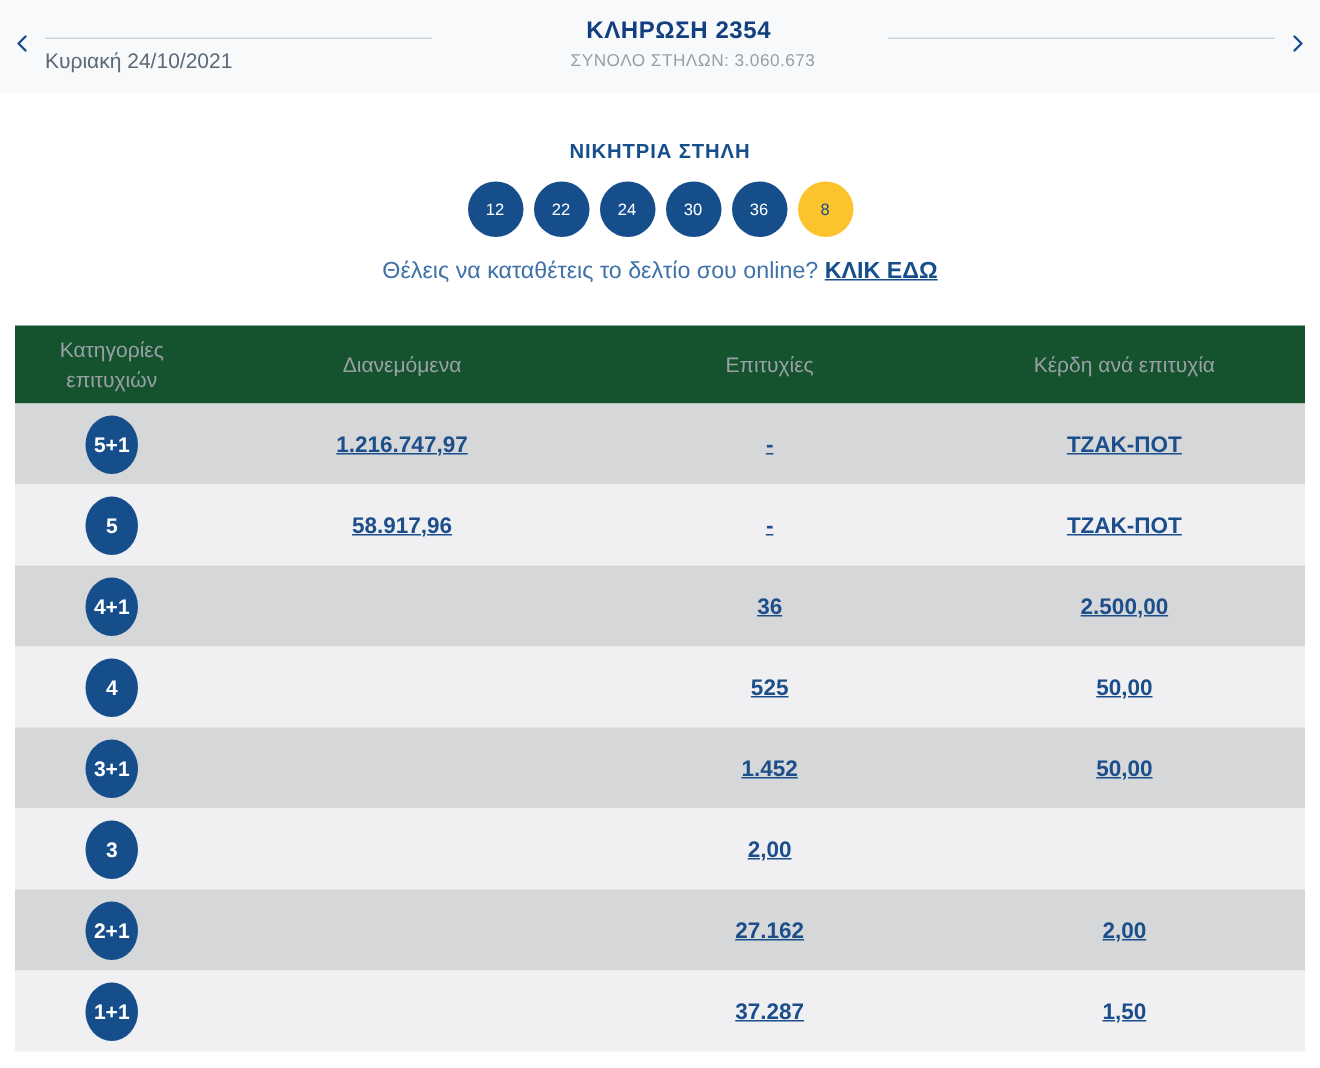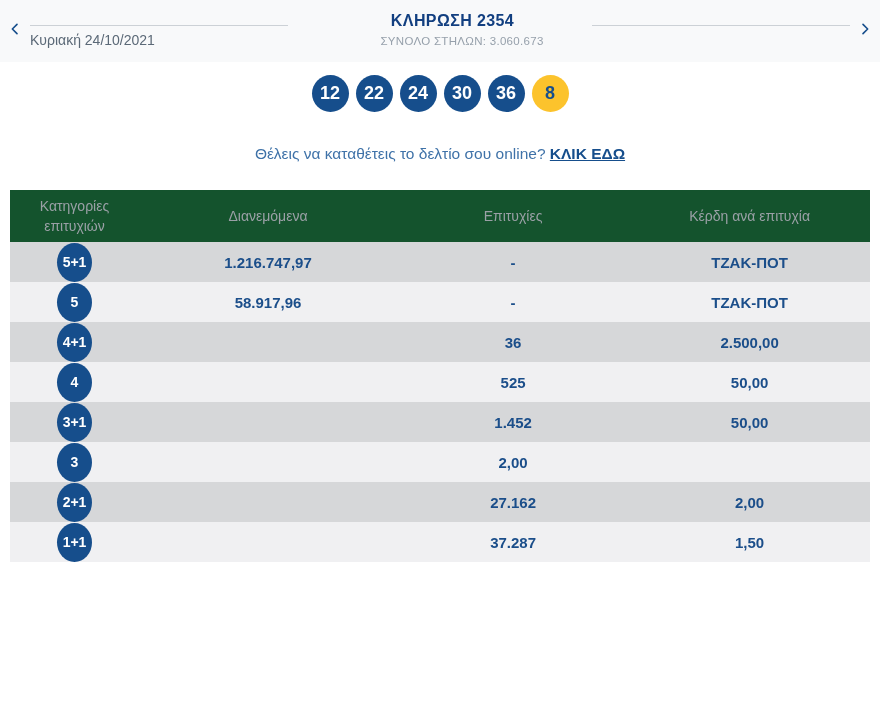--- a/index.html
+++ b/index.html
@@ -21,34 +21,34 @@
   .draw-center { position:absolute; left:0; right:0; top:12px; text-align:center; }
   .draw-title { font-size:16px; font-weight:bold; color:#123f80; letter-spacing:0.4px;padding-left:25px; }
   .draw-subtitle { margin-top:5px; font-size:11.5px; color:#96a0ab; letter-spacing:0.3px;padding-left:44px; }
 
   
   .winning { text-align:center; }
   .winning-title { margin-top:31px; font-size:13.5px; font-weight:bold;
     color:#164e8c; letter-spacing:0.6px; }
   .balls { margin-top:13px; display:flex; justify-content:center; gap:7px; }
   .ball { width:37px; height:37px; border-radius:50%; background:#164e8c;
-    color:#ffffff; font-size:18px; font-weight:bold;
+    color:#ffffff; font-size:11px; font-weight:normal;
     display:flex; align-items:center; justify-content:center; }
   .ball.bonus { background:#fcc32c; color:#164e8c; }
 
   
-  .cta { margin-top:33px; text-align:center; font-size:15.5px; color:#3f72a8; }
+  .cta { margin-top:14px; text-align:center; font-size:15.5px; color:#3f72a8; }
   .cta a { color:#164e8c; font-weight:bold; text-decoration:underline; cursor:pointer; }
 
   
   .table { margin:27px 10px 0 10px; width:860px; }
   .t-row { display:grid; grid-template-columns:15% 30% 27% 28%; align-items:center; }
   .t-head { height:52px; background:#14532d; color:#9aa0a6; font-size:14px; }
   .t-head .t-cell { text-align:center; line-height:1.45; padding:0 18px; }
-  .t-data { height:40px; font-weight:bold; color:#1b4e8a; font-size:15px; }
+  .t-data { height:54px; font-weight:bold; color:#1b4e8a; font-size:15px;text-decoration:underline; }
   .t-data:nth-child(odd) { background:#f0f0f2; }
   .t-data:nth-child(even) { background:#d6d7d9; }
   .t-cell { text-align:center; }
   .badge { display:inline-flex; width:35px; height:39px; border-radius:50%;
     background:#164e8c; color:#ffffff; font-size:14px; font-weight:bold;
     align-items:center; justify-content:center; }
 </style>
 </head>
 <body>
 
@@ -72,20 +72,21 @@
   <button class="nav-chevron next">
     <span>
       <svg width="16" height="16" viewBox="0 0 24 24">
           <path d="M9 5 L16 12 L9 19"></path>
         </svg>
     </span>
   </button>
 </div>
 
 <div class="winning">
+  <div class="winning-title">ΝΙΚΗΤΡΙΑ ΣΤΗΛΗ</div>
   <div class="balls">
     <div class="ball">12</div>
     <div class="ball">22</div>
     <div class="ball">24</div>
     <div class="ball">30</div>
     <div class="ball">36</div>
     <div class="ball bonus">8</div>
   </div>
 </div>
 

